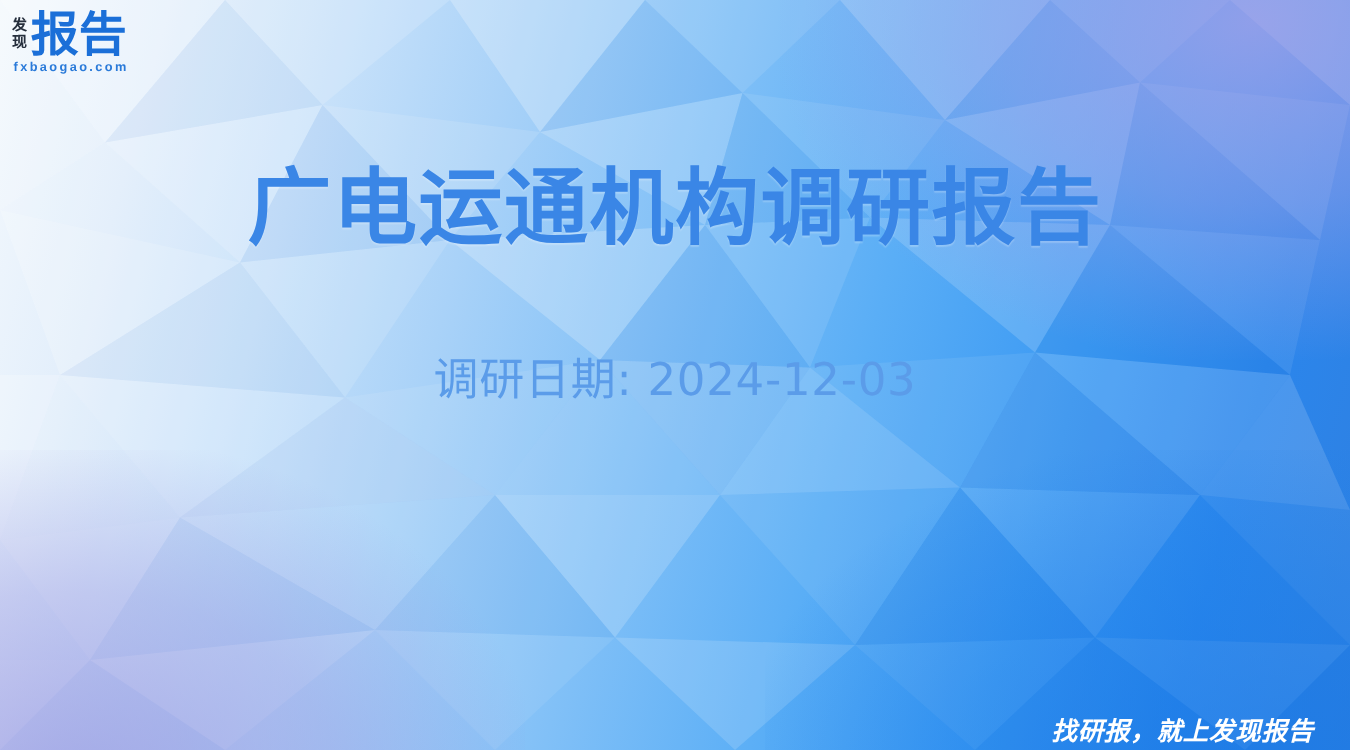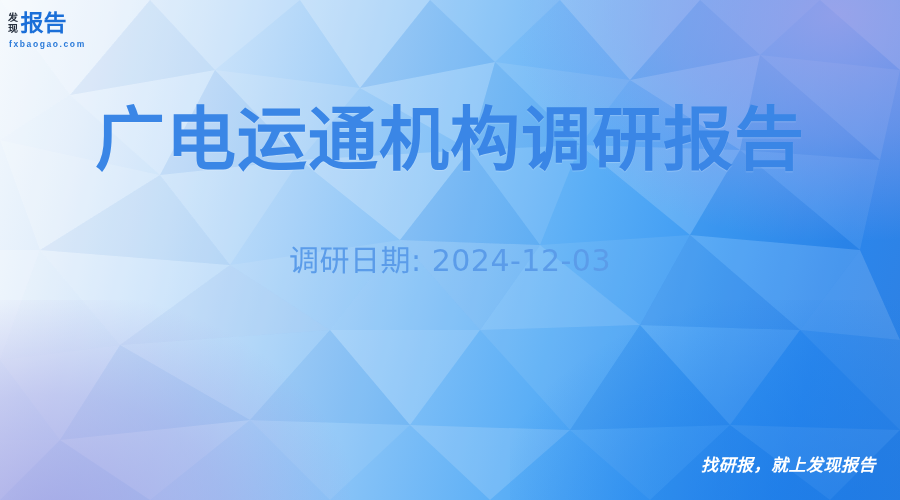--- a/index.html
+++ b/index.html
@@ -95,21 +95,21 @@
   }
   .logo-stack span {
     font-size: 10px;
     font-weight: 700;
     color: #262f3d;
     letter-spacing: -0.5px;
     line-height: 11px;
     font-family: "DejaVu Sans", sans-serif;
   }
   .logo-main {
-    font-size: 23px;
+    font-size: 32px;
     font-weight: 900;
     color: #1b6fd8;
     letter-spacing: 0px;
     line-height: 28px;
     font-family: "DejaVu Sans", sans-serif;
   }
   .logo-url {
     margin-top: 1px;
     margin-left: 1px;
     font-size: 8.5px;
@@ -126,21 +126,21 @@
     right: 0;
     top: 0;
     height: 380px;
     display: flex;
     flex-direction: column;
     align-items: center;
     justify-content: center;
     text-align: center;
   }
   #report-title {
-    font-size: 70px;
+    font-size: 56px;
     font-weight: 900;
     color: #3a86e6;
     letter-spacing: 1px;
     line-height: 1.15;
     margin: 0 0 0 0;
     font-family: "DejaVu Sans", sans-serif;
     text-shadow: 0 1px 1px rgba(255,255,255,0.22);
   }
   #survey-date {
     margin-top: 56px;
@@ -148,21 +148,21 @@
     font-weight: 400;
     color: #5b9ce9;
     letter-spacing: 0.5px;
     font-family: "DejaVu Sans", sans-serif;
   }
 
   
   #slogan {
     position: absolute;
     right: 24px;
-    bottom: 24px;
+    bottom: 2px;
     font-size: 17px;
     font-weight: 700;
     font-style: italic;
     color: #ffffff;
     letter-spacing: 0.5px;
     font-family: "DejaVu Sans", sans-serif;
     white-space: nowrap;
   }
 </style>
 </head>

